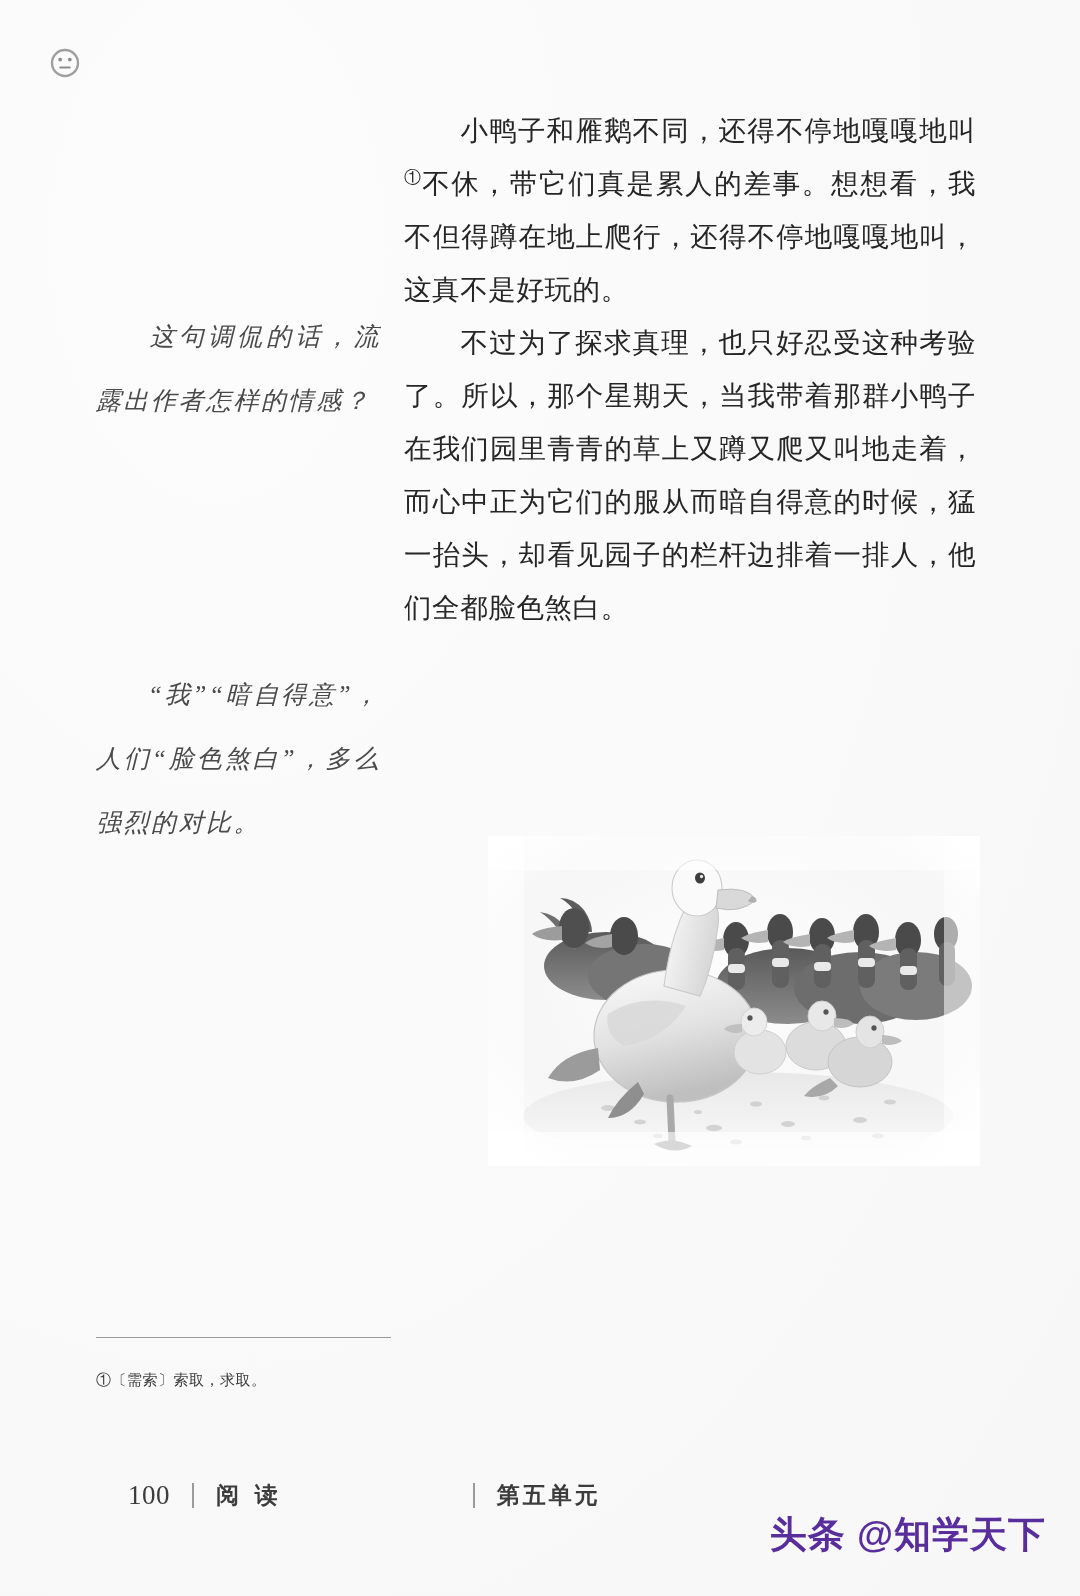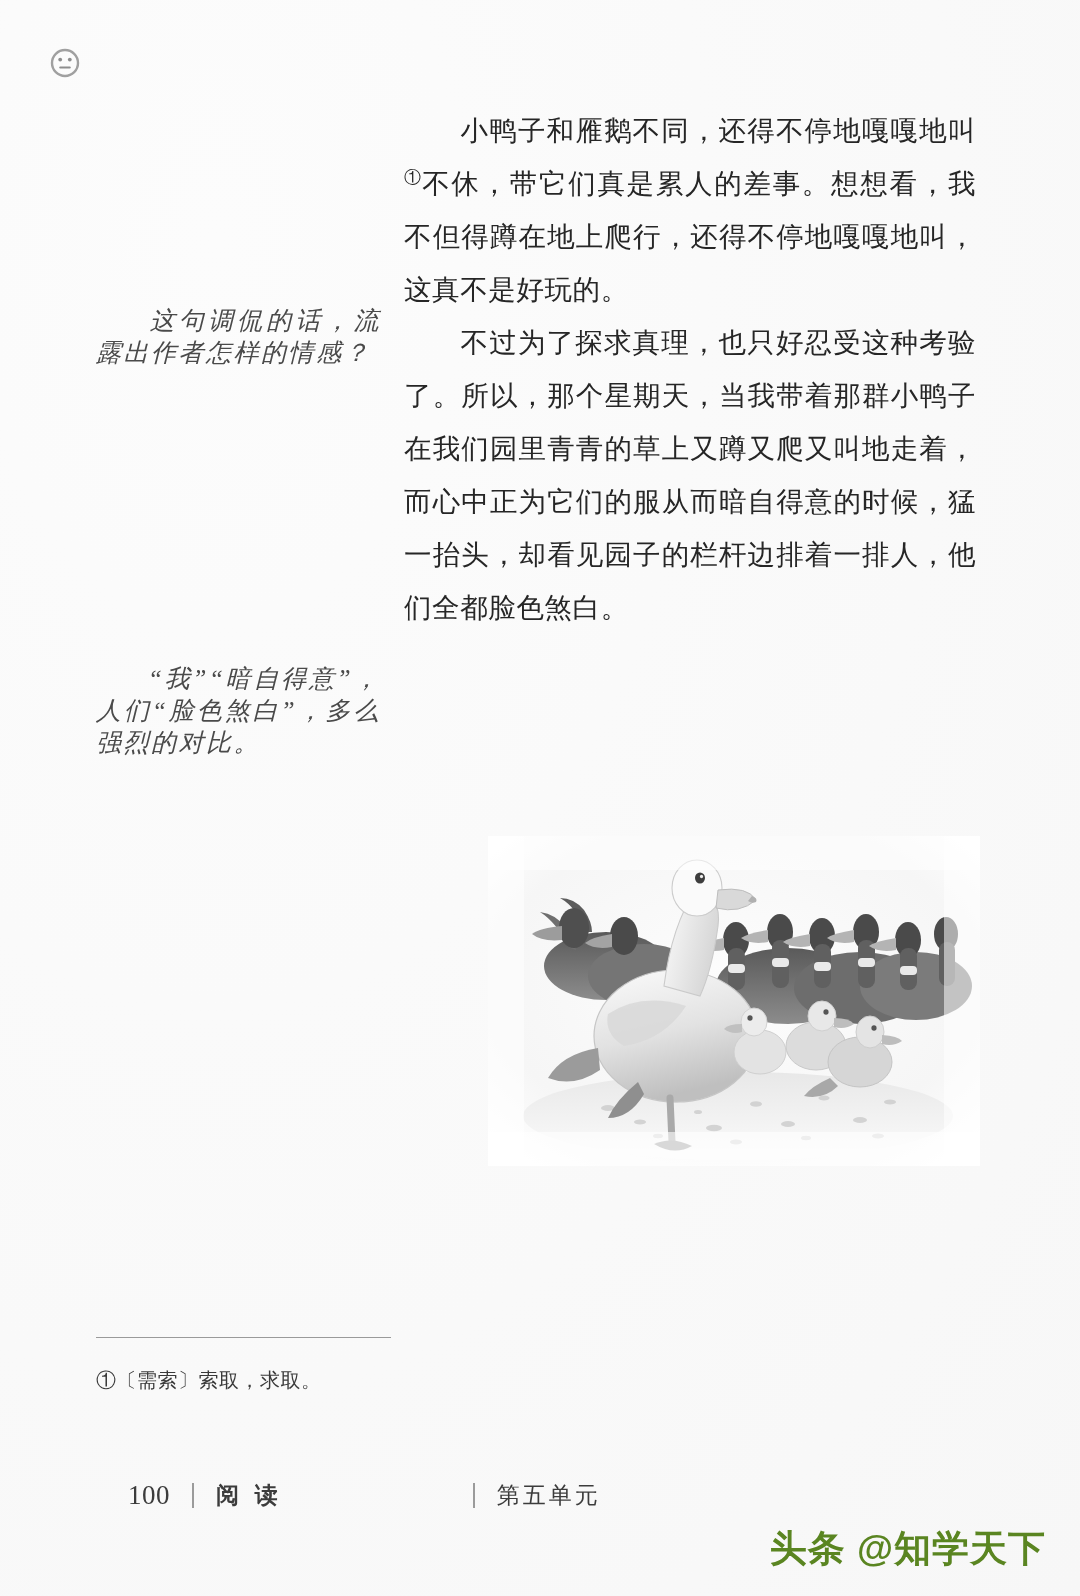--- a/index.html
+++ b/index.html
@@ -45,21 +45,21 @@
     position: absolute;
     left: 96px;
     top: 100px;
     width: 285px;
   }
   .margin-note {
     position: absolute;
     width: 285px;
     font-family: "Liberation Serif", "DejaVu Serif", serif;
     font-size: 25px;
-    line-height: 32px;
+    line-height: 64px;
     letter-spacing: 2.5px;
     color: #4a4a4a;
     text-align: justify;
     text-justify: inter-ideograph;
     font-style: italic;
     font-weight: 400;
   }
   .margin-note .ind { display: inline-block; width: 52px; }
   #note-1 { top: 205px; }
   #note-2 { top: 563px; font-style: italic; }
@@ -106,21 +106,21 @@
     top: 1337px;
     width: 295px;
     height: 1px;
     background: #9a9a9a;
   }
   .footnote {
     position: absolute;
     left: 96px;
     top: 1364px;
     width: 560px;
-    font-size: 20px;
+    font-size: 15px;
     line-height: 32px;
     letter-spacing: 0.5px;
     color: #3a3a3a;
   }
 
   
   .footer {
     position: absolute;
     left: 96px;
     top: 1478px;
@@ -144,32 +144,32 @@
   }
   .footer .sec {
     font-size: 23px;
     letter-spacing: 5px;
     font-weight: 600;
   }
   .footer .spacer { width: 168px; }
   .footer .unit {
     font-size: 23px;
     letter-spacing: 3px;
-    font-weight: 400;
+    font-weight: 700;
   }
 
   
   .watermark {
     position: absolute;
     right: 34px;
-    bottom: 22px;
+    bottom: 36px;
     font-size: 37px;
     font-weight: 700;
     letter-spacing: 1px;
-    color: #4d7c0f;
+    color: #4c1d95;
     font-family: "Liberation Sans", "DejaVu Sans", sans-serif;
     opacity: 0.92;
     white-space: nowrap;
   }
 </style>
 </head>
 <body>
 
 <div class="paper"></div>
 

